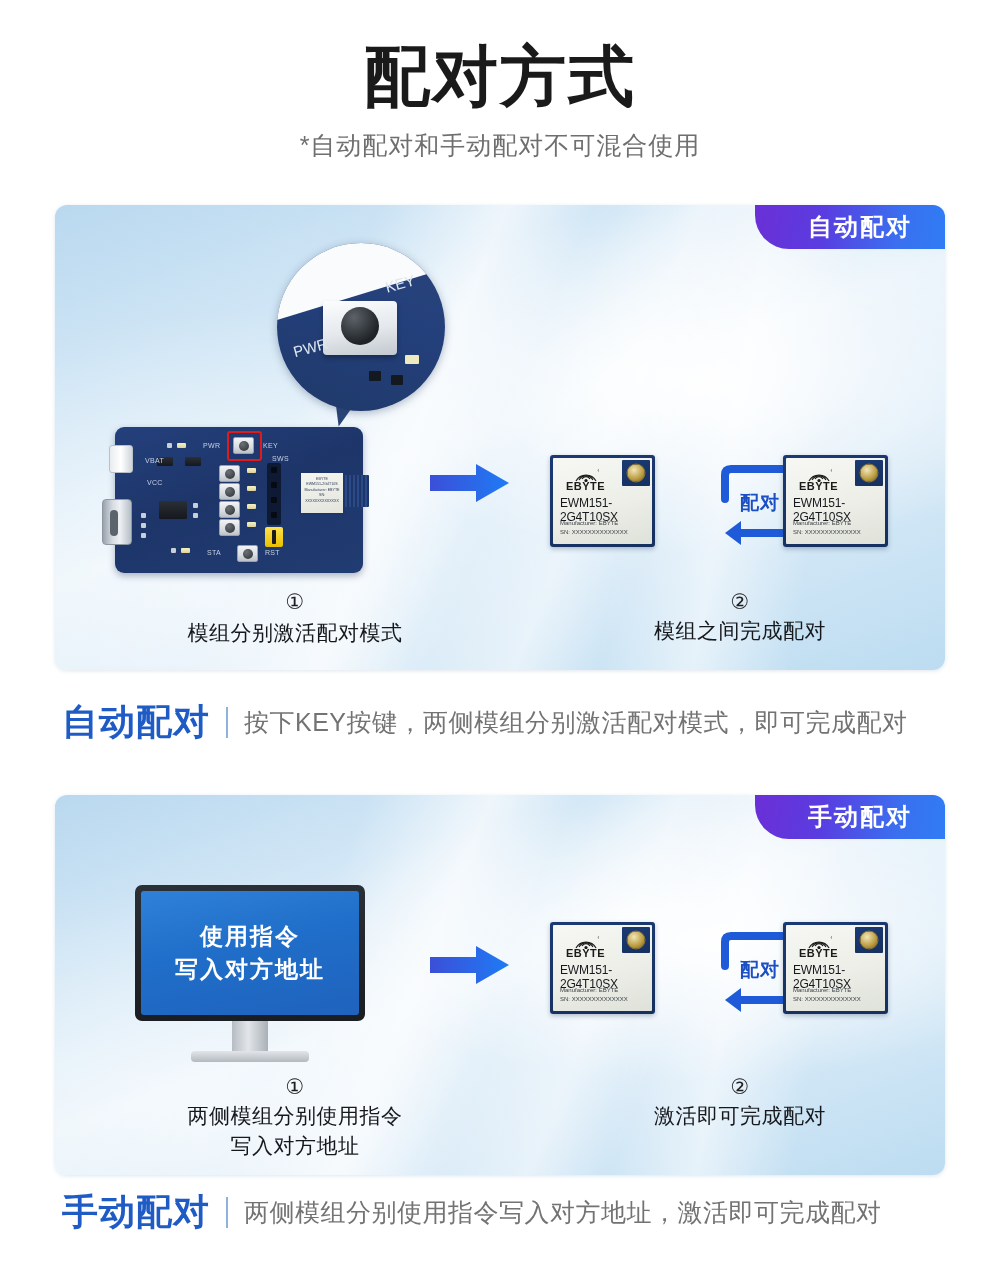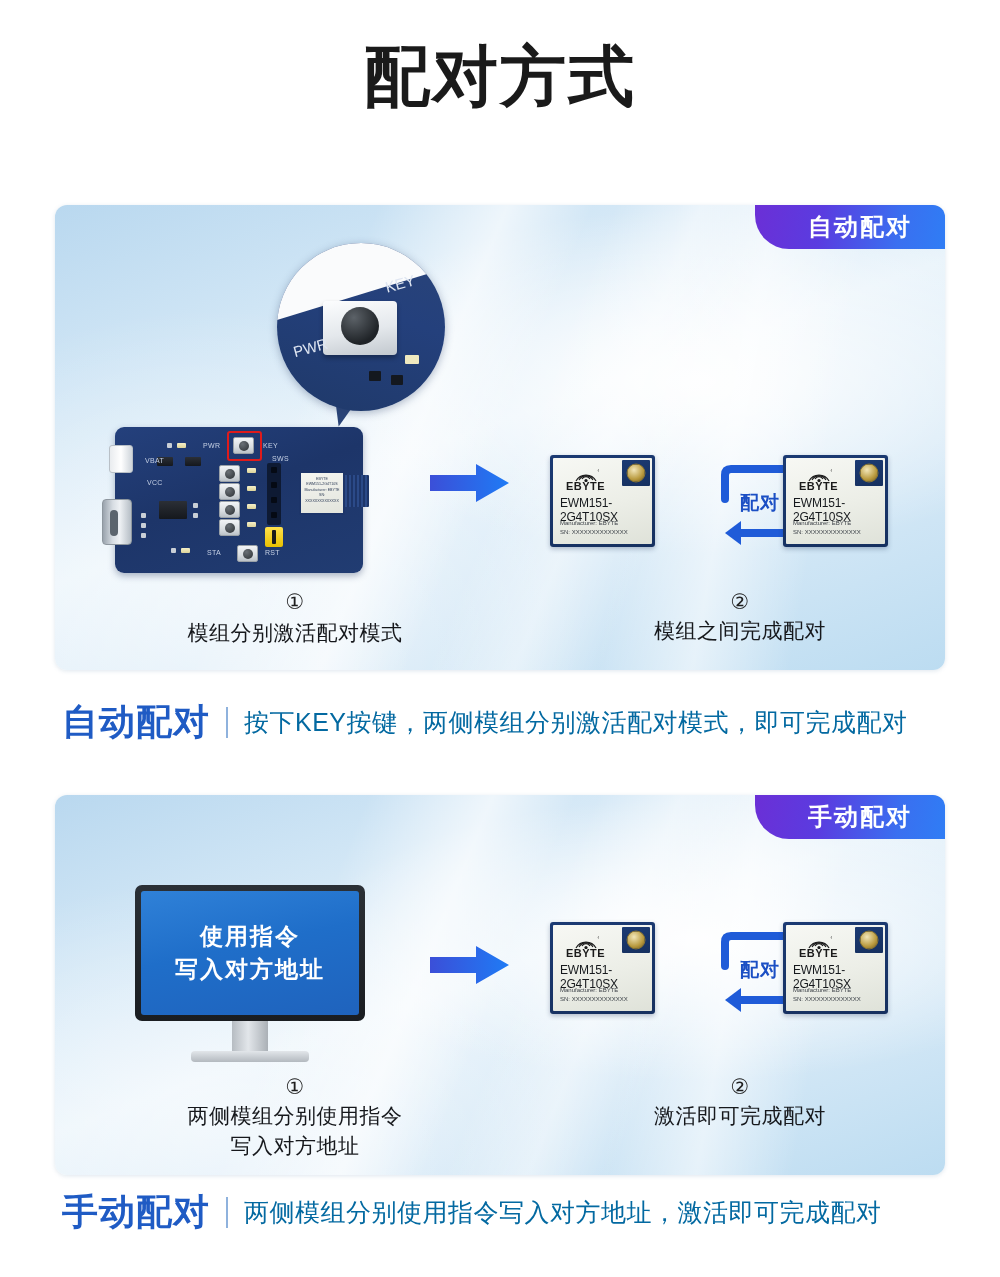--- a/index.html
+++ b/index.html
@@ -237,21 +237,21 @@
   }
   .step-txt { font-size: 21px; color:#16181c; line-height:1.42; margin-top:2px; letter-spacing:.5px; }
 
   
   .summary { position:absolute; left:62px; display:flex; align-items:center; }
   .summary-strong {
     font-size: 36px; font-weight: 700; color:#1f5bc4; letter-spacing:1px;
     font-family:"Liberation Sans", sans-serif;
   }
   .summary-div { width:2px; height:31px; background:#8fb2dd; margin:0 16px; }
-  .summary-text { font-size: 25px; color:#0369a1; letter-spacing:.5px; }
+  .summary-text { font-size: 25px; color:#737373; letter-spacing:.5px; }
 
   
   .monitor { position:absolute; left:80px; top:90px; width:230px; height:175px; z-index:3; }
   .monitor-bezel {
     position:absolute; left:0; top:0; width:230px; height:136px;
     background: linear-gradient(180deg,#2b3036 0%,#1a1d21 100%);
     border-radius:7px; padding:6px;
   }
   .monitor-screen {
     width:100%; height:100%; border-radius:3px;
@@ -268,20 +268,21 @@
     background: linear-gradient(180deg,#e2e6ea,#b3b9bf);
     border-radius:4px;
   }
 </style>
 </head>
 <body>
 
 <div class="page">
 
   <div class="title">配对方式</div>
+  <div class="subtitle">*自动配对和手动配对不可混合使用</div>
 
   <div class="panel panel-1">
     <div class="badge">自动配对</div>
 
     <div class="board-wrap">
       <div class="board">
         <div class="jst"></div>
         <div class="usbc"></div>
 
         <div class="ic" style="left:42px;top:30px;width:16px;height:9px;"></div>

